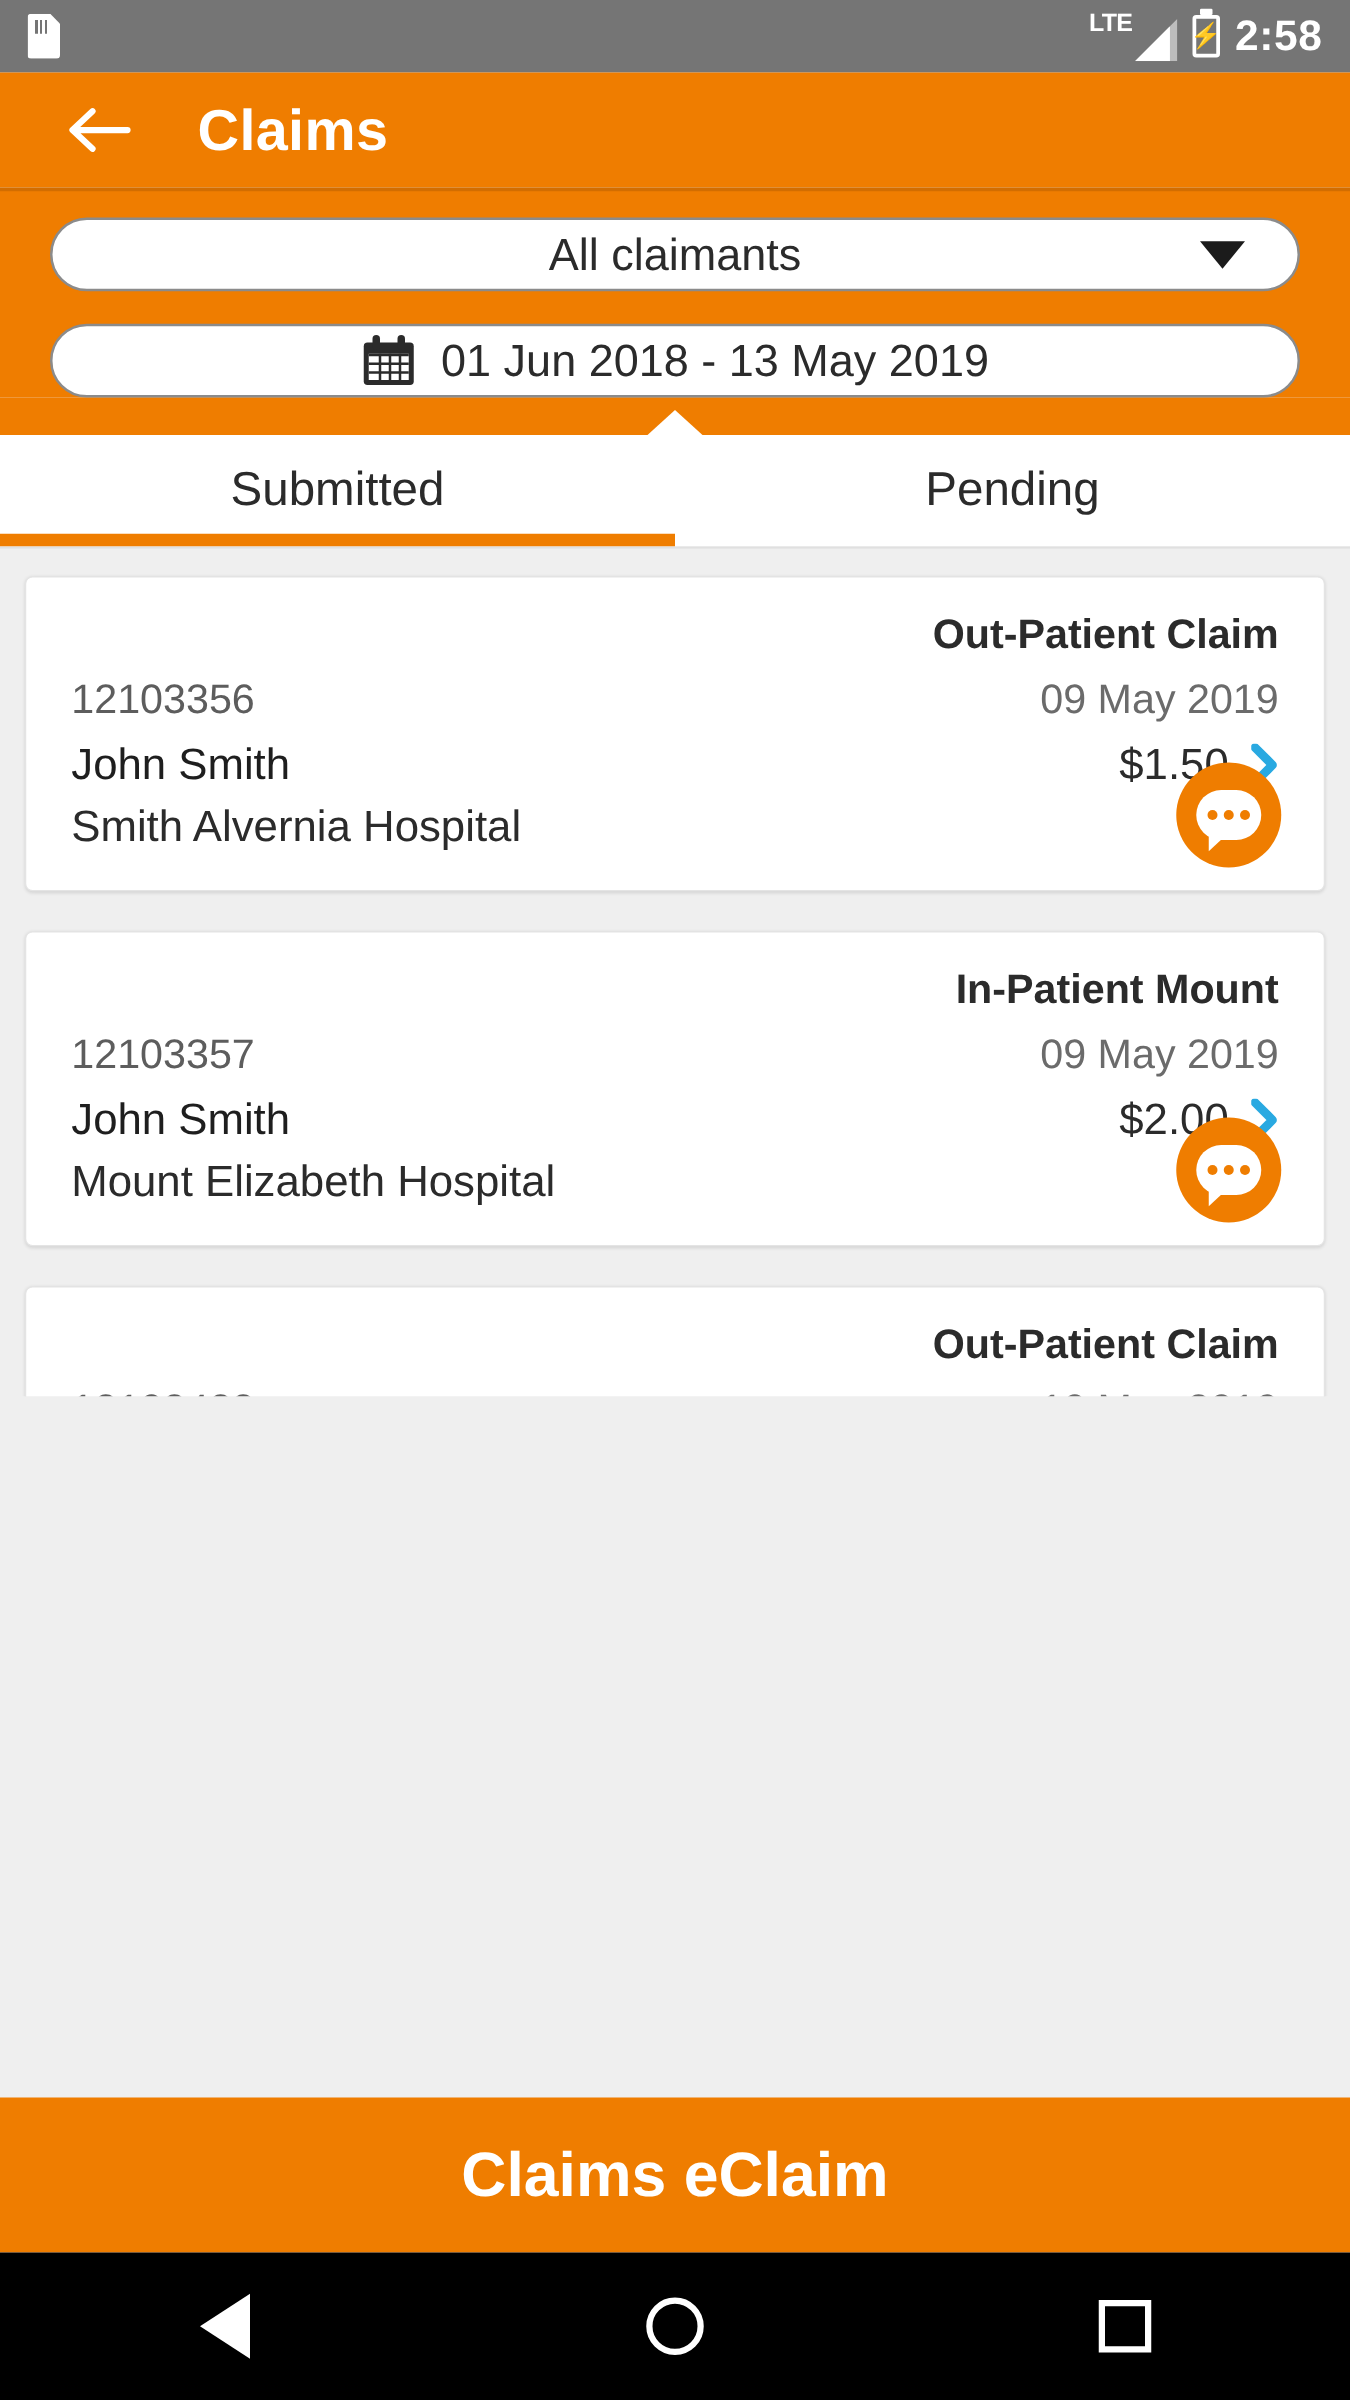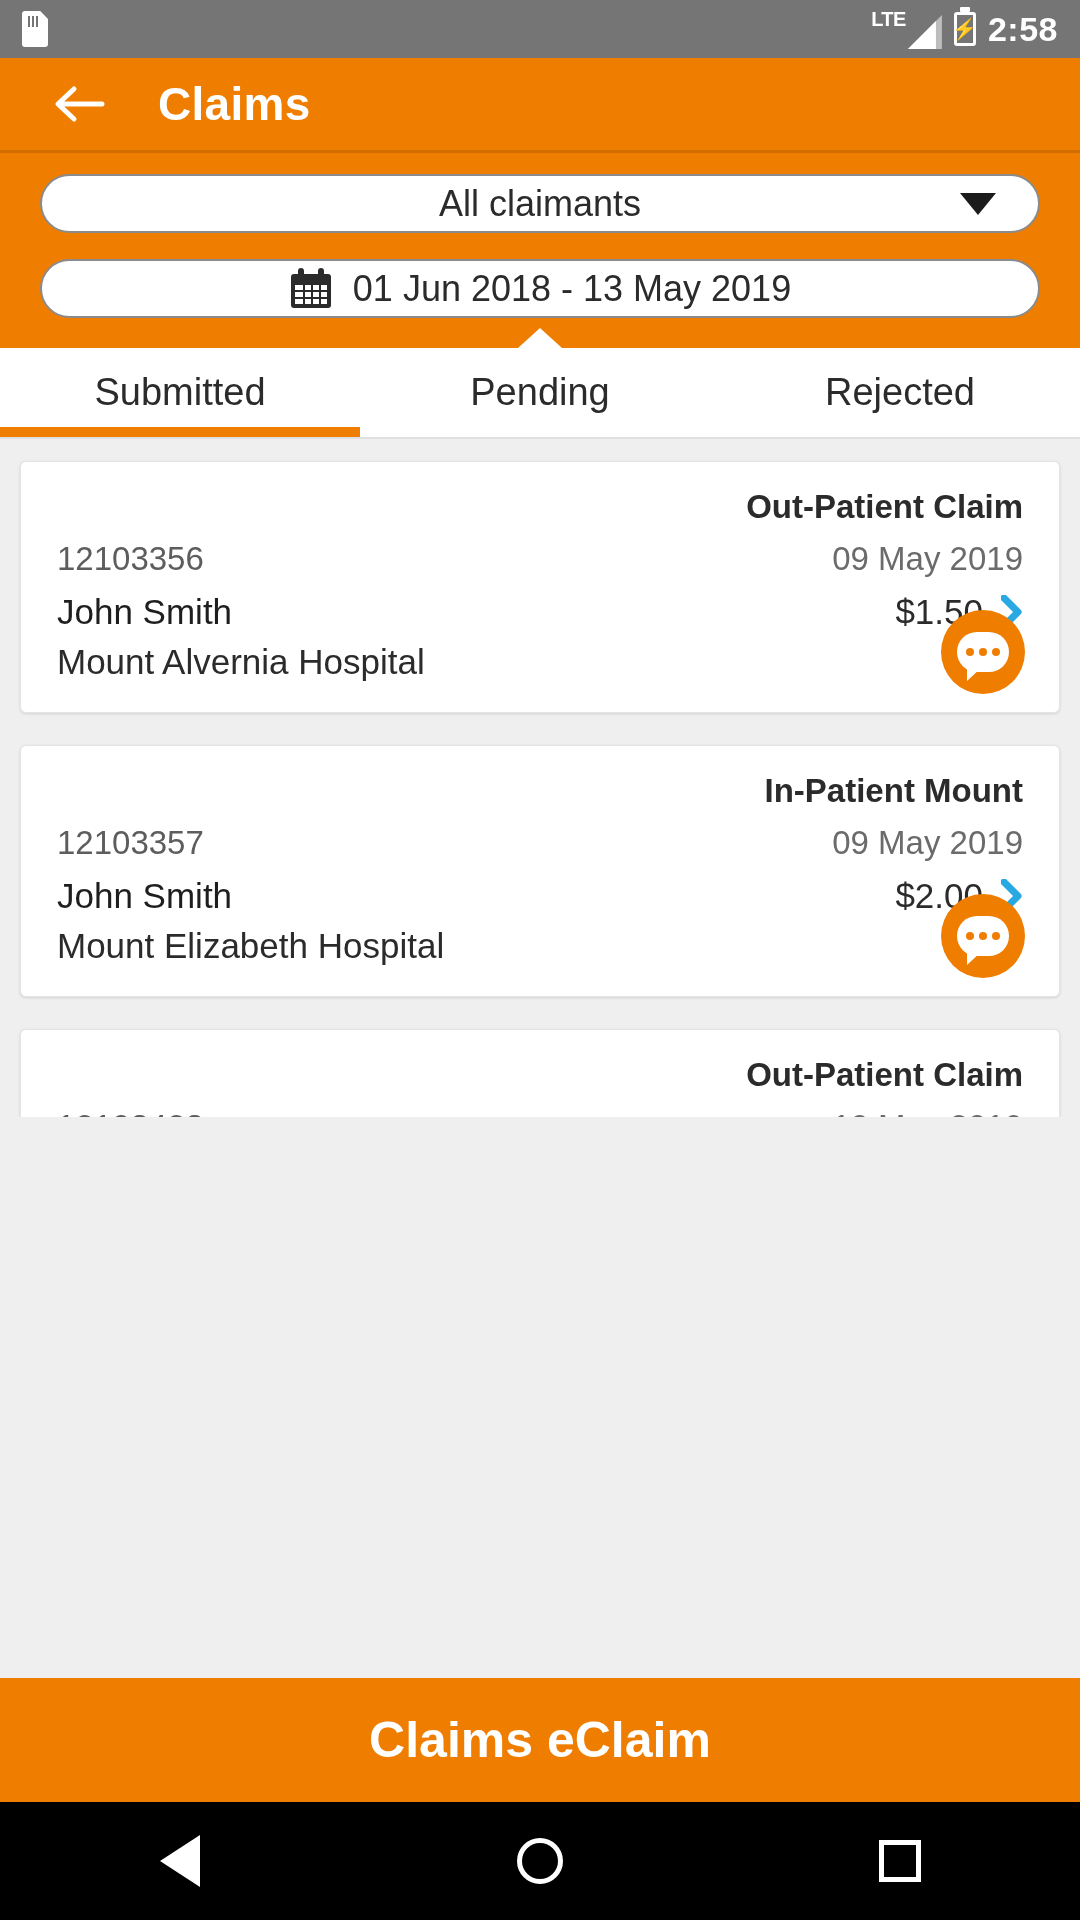--- a/index.html
+++ b/index.html
@@ -218,23 +218,20 @@
 
 <div class="tabs-wrap">
   <span class="notch"></span>
   <div class="tabs">
     <div class="tab active">
       <span>Submitted</span>
     </div>
     <div class="tab">
       <span>Pending</span>
     </div>
-    <div class="tab">
-      <span>Rejected</span>
-    </div>
   </div>
 </div>
 <div class="tabs-shadow"></div>
 
 <div class="list">
 
   <div class="card">
     <div class="card-type">Out-Patient Claim</div>
     <div class="row">
       <span class="claim-id">12103356</span>
@@ -244,21 +241,21 @@
       <span class="claimant">John Smith</span>
       <span class="amt-wrap">
         <span class="amount">$1.50</span>
         <span class="chev-right">
           <svg width="22" height="34" viewBox="0 0 22 34">
               <path d="M3 3 L17 17 L3 31" stroke="#29a9e1" stroke-width="7" fill="none" stroke-linecap="round" stroke-linejoin="round"></path>
             </svg>
         </span>
       </span>
     </div>
-    <div class="hospital">Mount Alvernia Hospital</div>
+    <div class="hospital">Smith Alvernia Hospital</div>
     <div class="chat-bubble">
       <span class="bubble-shape">
           <i class="dot"></i>
           <i class="dot"></i>
           <i class="dot"></i>
         </span>
     </div>
   </div>
 
   <div class="card">

